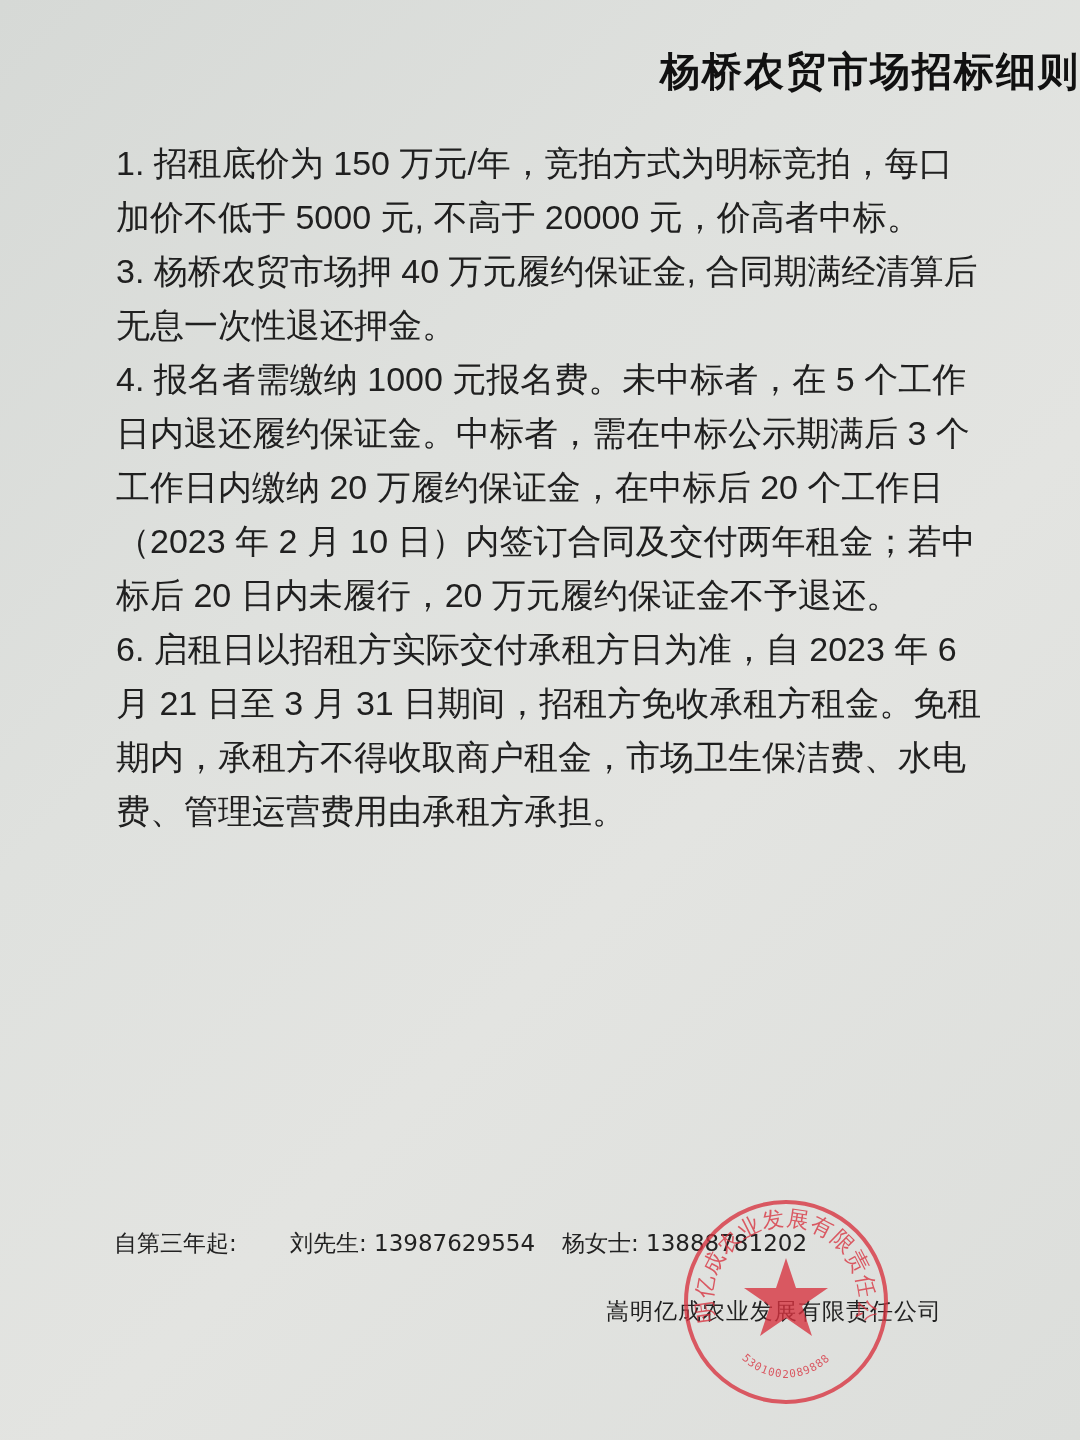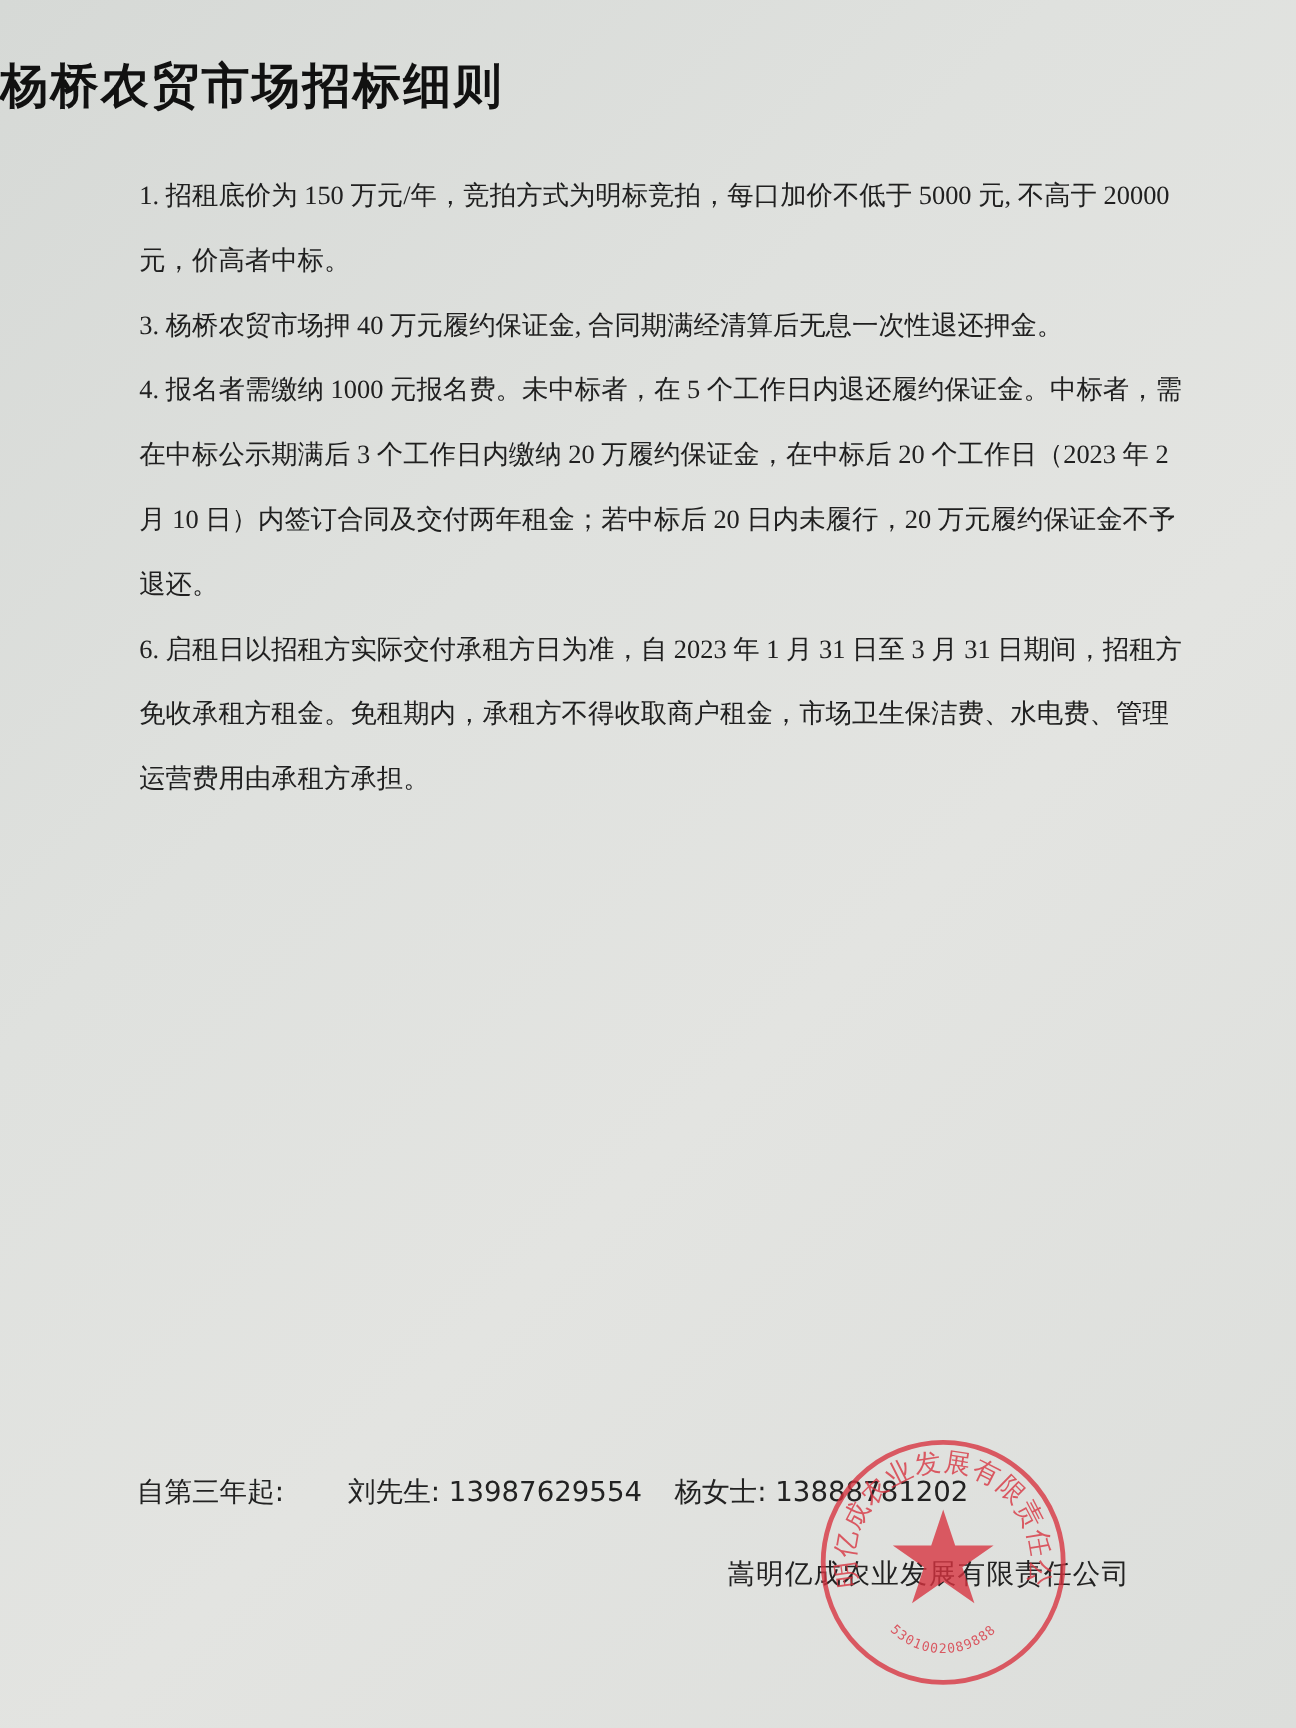--- a/index.html
+++ b/index.html
@@ -5,28 +5,28 @@
     html, body { margin: 0; padding: 0; }
     body {
       width: 1080px; height: 1440px; overflow: hidden;
       background: linear-gradient(135deg, #d6d9d6 0%, #dfe1de 35%, #e3e4e1 60%, #dcdedb 100%);
       position: relative;
       font-family: "DejaVu Serif", "Liberation Serif", serif;
       color: #1c1c1c;
     }
     .title {
       position: absolute; top: 44px; left: 0; width: 1080px;
-      text-align: left; font-size: 40px; font-weight: bold;
+      text-align: right; font-size: 40px; font-weight: bold;
       letter-spacing: 2px; color: #111;
       font-family: "DejaVu Sans", "Liberation Sans", sans-serif;
     }
     .body-text {
       position: absolute; left: 116px; top: 136px; width: 870px;
-      font-size: 22px; line-height: 54px;
-      font-family: Liberation Serif, serif;
+      font-size: 34px; line-height: 54px;
+      font-family: Liberation Sans, sans-serif;
       color: #202020;
     }
     .para { margin: 0; }
     .contacts {
       position: absolute; top: 1228px; left: 114px; width: 900px;
       font-size: 23px;
       font-family: "DejaVu Sans", "Liberation Sans", sans-serif;
       color: #222;
     }
     .contacts span { position: absolute; top: 0; white-space: nowrap; }
@@ -43,21 +43,21 @@
   </style>
 </head>
 <body>
 
 <div class="title">杨桥农贸市场招标细则</div>
 
 <div class="body-text">
   <p class="para">1. 招租底价为 150 万元/年，竞拍方式为明标竞拍，每口加价不低于 5000 元, 不高于 20000 元，价高者中标。</p>
   <p class="para">3. 杨桥农贸市场押 40 万元履约保证金, 合同期满经清算后无息一次性退还押金。</p>
   <p class="para">4. 报名者需缴纳 1000 元报名费。未中标者，在 5 个工作日内退还履约保证金。中标者，需在中标公示期满后 3 个工作日内缴纳 20 万履约保证金，在中标后 20 个工作日（2023 年 2 月 10 日）内签订合同及交付两年租金；若中标后 20 日内未履行，20 万元履约保证金不予退还。</p>
-  <p class="para">6. 启租日以招租方实际交付承租方日为准，自 2023 年 1 月 31 日至 3 月 31 日期间，招租方免收承租方租金。免租期内，承租方不得收取商户租金，市场卫生保洁费、水电费、管理运营费用由承租方承担。</p>
+  <p class="para">6. 启租日以招租方实际交付承租方日为准，自 2023 年 6 月 21 日至 3 月 31 日期间，招租方免收承租方租金。免租期内，承租方不得收取商户租金，市场卫生保洁费、水电费、管理运营费用由承租方承担。</p>
 </div>
 
 <div class="contacts">
   <span style="left:0">自第三年起:</span>
   <span style="left:176px">刘先生: 13987629554</span>
   <span style="left:448px">杨女士: 13888781202</span>
 </div>
 
 <div class="company">嵩明亿成农业发展有限责任公司</div>
 

